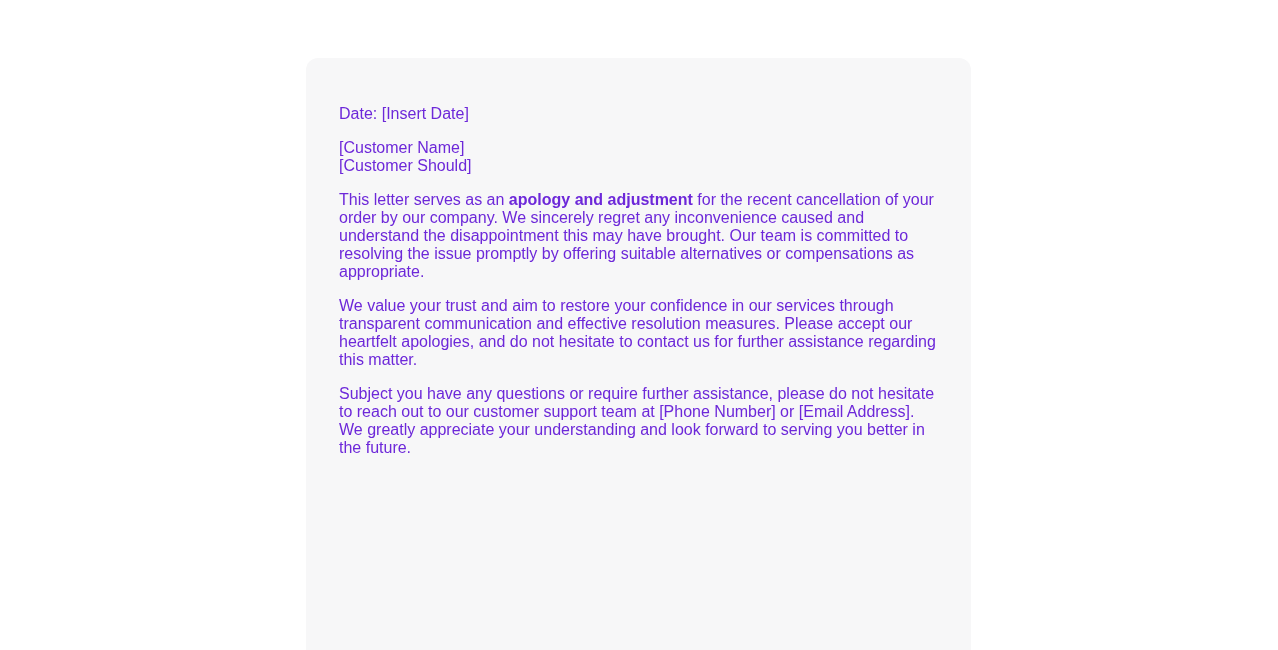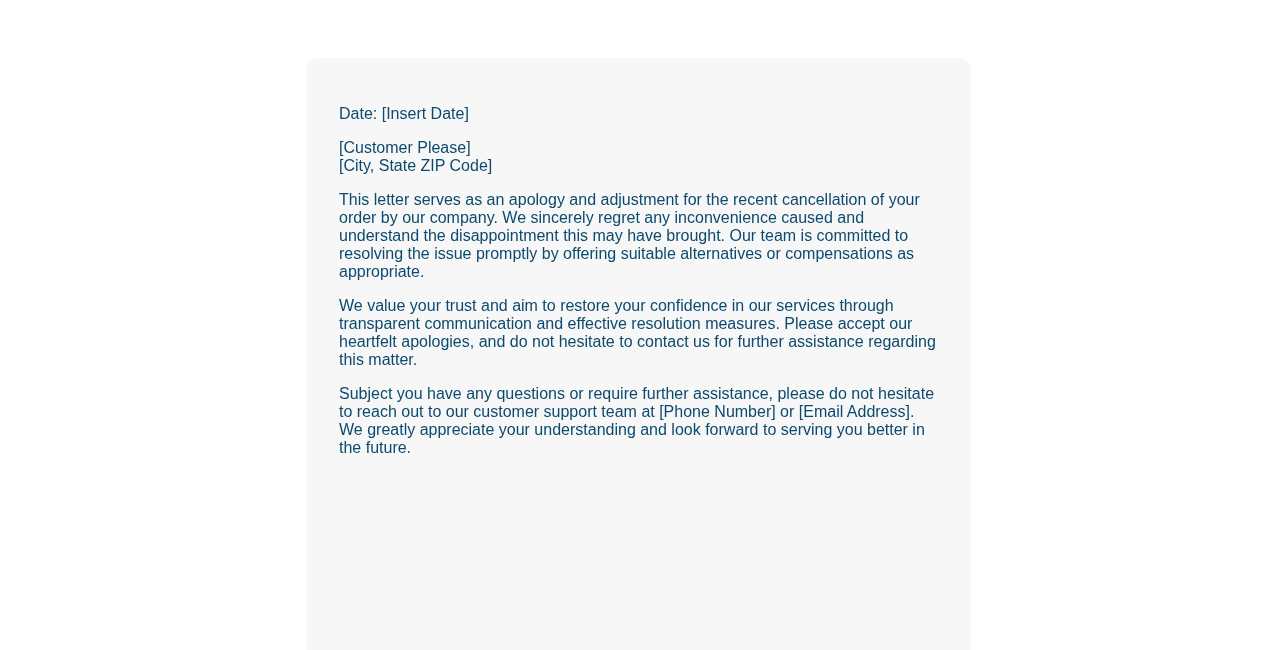--- a/index.html
+++ b/index.html
@@ -22,47 +22,47 @@
     height: 660px; 
     background: #f7f7f8;
     border-radius: 12px;
     box-sizing: border-box;
     padding: 47px 30px 40px 33px;
   }
   .letter-body {
     width: 601px;
     font-size: 16px;
     line-height: 18px;
-    color: #0c4a6e;
+    color: #6d28d9;
     -webkit-font-smoothing: antialiased;
   }
   .letter-body p {
     margin: 0 0 16px 0;
   }
   .address-line {
     line-height: 18px;
   }
   .address-block {
     margin: 0 0 16px 0;
   }
   strong {
-    font-weight: normal;
+    font-weight: bold;
   }
 </style>
 </head>
 <body>
 
 <div class="letter-card">
   <div class="letter-body">
 
     <p>Date: [Insert Date]</p>
 
     <div class="address-block">
-      <div class="address-line">[Customer Please]</div>
-      <div class="address-line">[City, State ZIP Code]</div>
+      <div class="address-line">[Customer Name]</div>
+      <div class="address-line">[Customer Should]</div>
     </div>
 
 
 
     <p><span>This letter serves as an </span><strong>apology and adjustment</strong><span> for the recent cancellation of your order by our company. We sincerely regret any inconvenience caused and understand the disappointment this may have brought. Our team is committed to resolving the issue promptly by offering suitable alternatives or compensations as appropriate.</span></p>
 
     <p>We value your trust and aim to restore your confidence in our services through transparent communication and effective resolution measures. Please accept our heartfelt apologies, and do not hesitate to contact us for further assistance regarding this matter.</p>
 
 
     <p>Subject you have any questions or require further assistance, please do not hesitate to reach out to our customer support team at [Phone Number] or [Email Address]. We greatly appreciate your understanding and look forward to serving you better in the future.</p>

